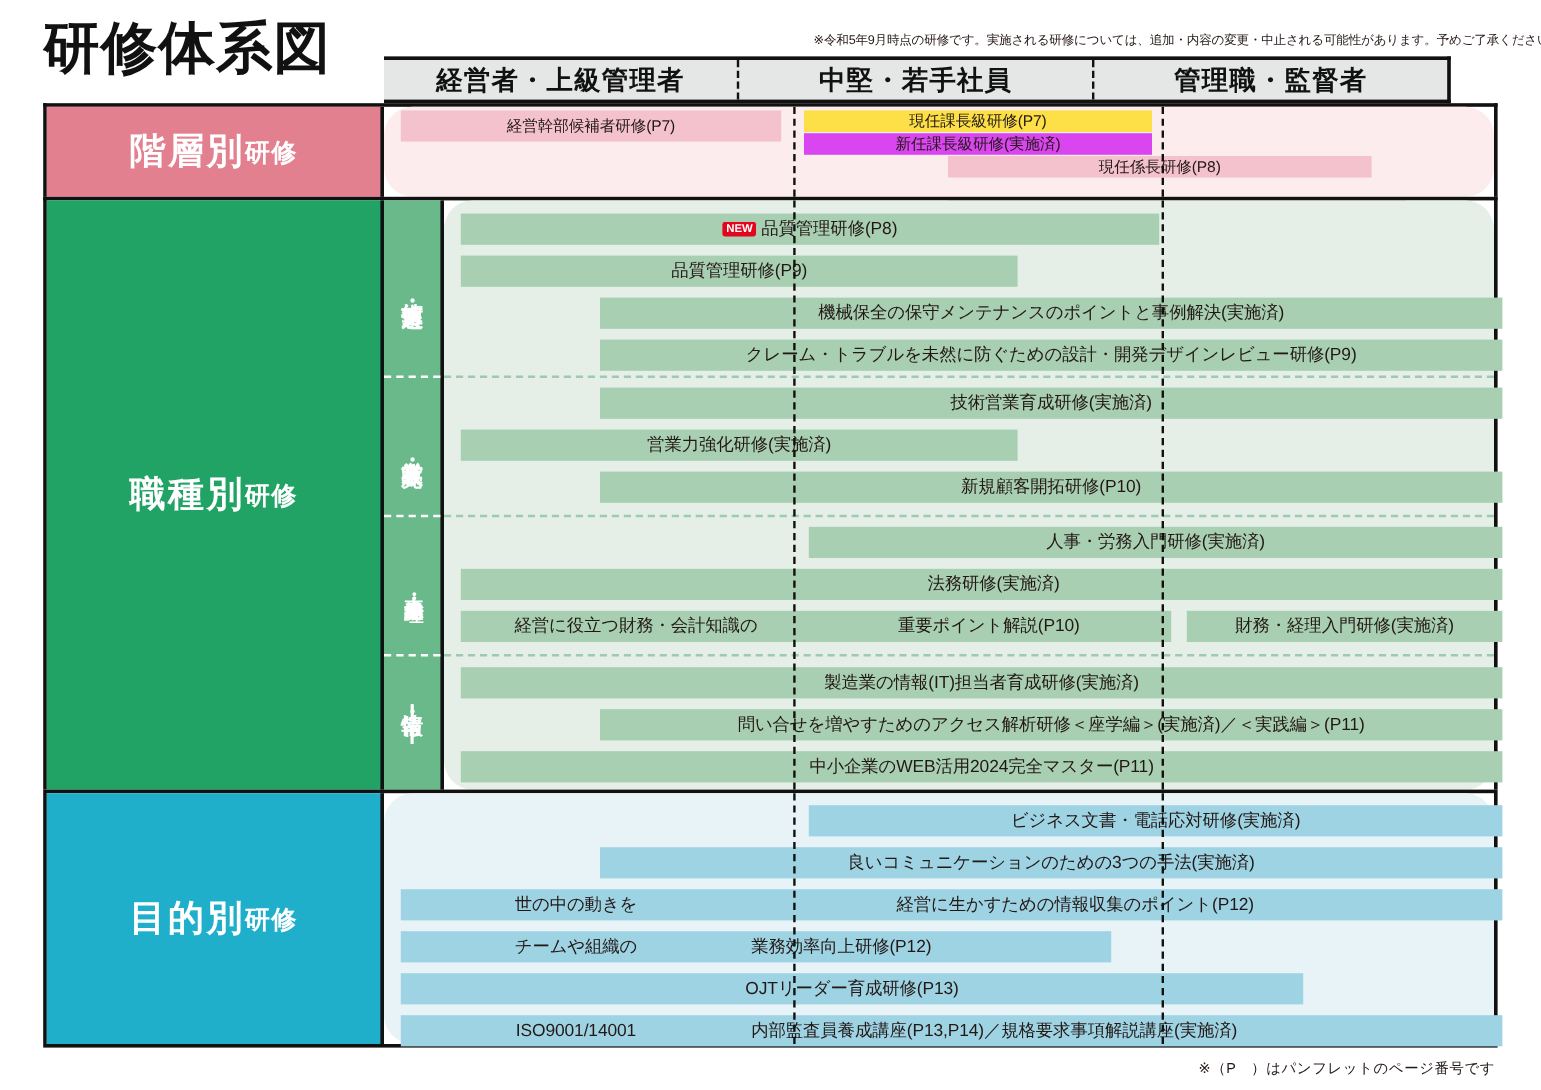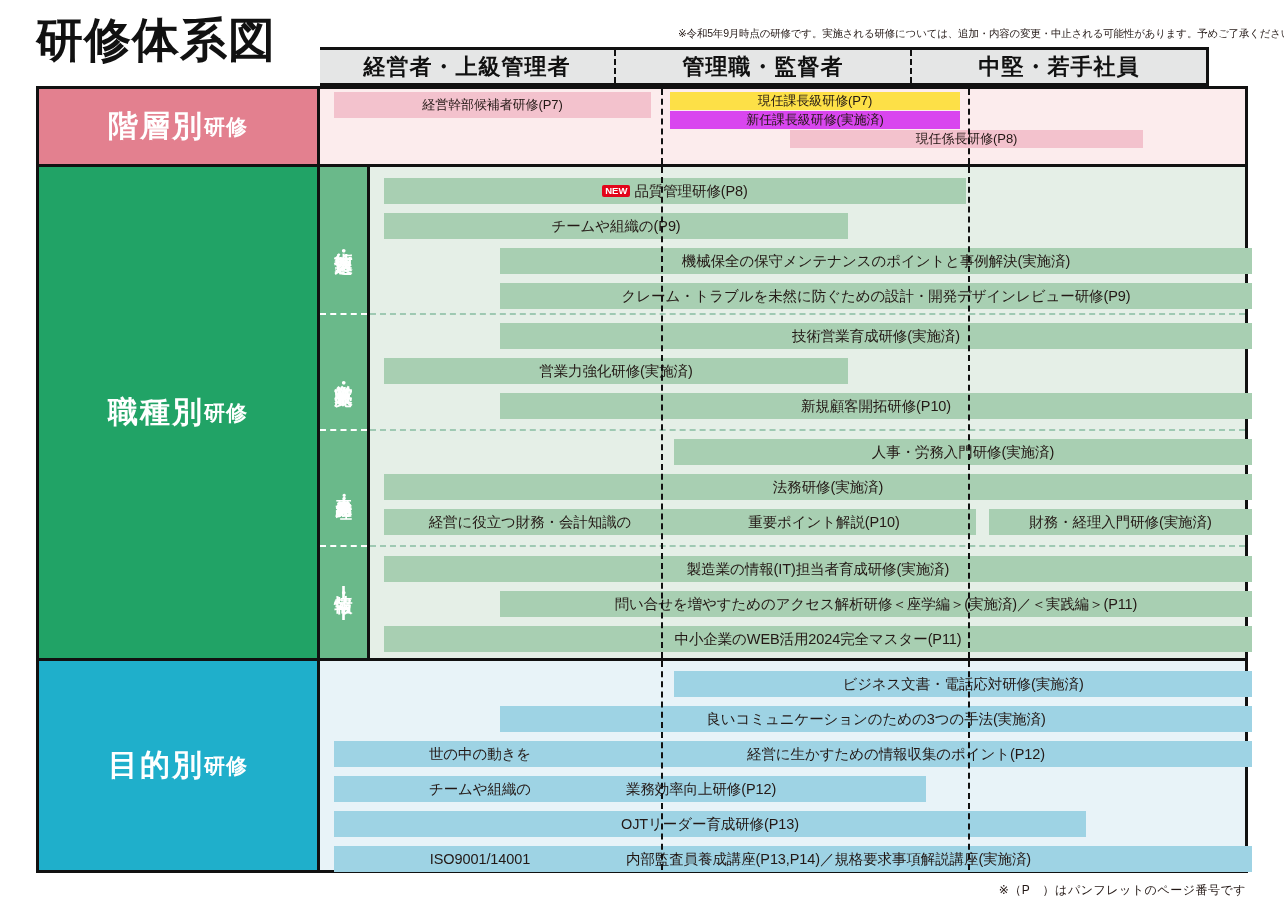--- a/index.html
+++ b/index.html
@@ -63,21 +63,21 @@
     display:flex; flex-direction:column;
   }
   .subcell{
     flex:1 1 0; display:flex; align-items:center; justify-content:center;
     color:#fff; font-size:18px; font-weight:bold;
     writing-mode:vertical-rl; text-orientation:upright;
     letter-spacing:1px; box-sizing:border-box;
   }
   .subcell + .subcell{ border-top:2px dashed #ffffff; }
 
-  .rows{ flex:1 1 auto; position:relative; box-sizing:border-box; }
+  .rows{ flex:1 1 auto; position:relative; box-sizing:border-box;border-radius:24px; }
   .rowgrp{ position:relative; box-sizing:border-box; }
   .rowgrp + .rowgrp{ border-top:2px dashed #9fc9b3; }
 
   
   .vdiv{
     position:absolute; top:0; bottom:0; width:0;
     border-left:2px dashed #111; z-index:5; pointer-events:none;
   }
 
   
@@ -105,22 +105,22 @@
 </head>
 <body>
 
 <div id="page-title">研修体系図</div>
 <div id="top-note">※令和5年9月時点の研修です。実施される研修については、追加・内容の変更・中止される可能性があります。予めご了承ください。</div>
 
 <div id="chart">
 
   <div id="col-header">
     <div class="col">経営者・上級管理者</div>
+    <div class="col">中堅・若手社員</div>
     <div class="col">管理職・監督者</div>
-    <div class="col">中堅・若手社員</div>
   </div>
 
   <div class="band top-edge" style="top:39px;height:78px;">
     <div class="band-label" style="background:#e3808f;">
       <span class="big">階層別</span>
         <span class="small">研修</span>
     </div>
     <div class="rows" style="background:#fceced;">
       <div class="vdiv" style="left:341px;"></div>
       <div class="vdiv" style="left:648px;"></div>
@@ -146,21 +146,21 @@
       <div class="subcell" style="flex:1 1 auto;">情報・IT</div>
     </div>
     <div class="rows" style="background:#e5efe7;">
       <div class="vdiv" style="left:291px;"></div>
       <div class="vdiv" style="left:598px;"></div>
 
       <div class="rowgrp" style="height:146px;">
         <div class="bar" style="left:14px;top:11px;width:582px;background:#a8cfb2;">
           <span class="badge-new">NEW</span><span>品質管理研修(P8)</span>
         </div>
-        <div class="bar" style="left:14px;top:46px;width:464px;background:#a8cfb2;">チームや組織の(P9)</div>
+        <div class="bar" style="left:14px;top:46px;width:464px;background:#a8cfb2;">品質管理研修(P9)</div>
         <div class="bar" style="left:130px;top:81px;width:752px;background:#a8cfb2;">機械保全の保守メンテナンスのポイントと事例解決(実施済)</div>
         <div class="bar" style="left:130px;top:116px;width:752px;background:#a8cfb2;">クレーム・トラブルを未然に防ぐための設計・開発デザインレビュー研修(P9)</div>
       </div>
 
       <div class="rowgrp" style="height:116px;">
         <div class="bar" style="left:130px;top:8px;width:752px;background:#a8cfb2;">技術営業育成研修(実施済)</div>
         <div class="bar" style="left:14px;top:43px;width:464px;background:#a8cfb2;">営業力強化研修(実施済)</div>
         <div class="bar" style="left:130px;top:78px;width:752px;background:#a8cfb2;">新規顧客開拓研修(P10)</div>
       </div>
 

